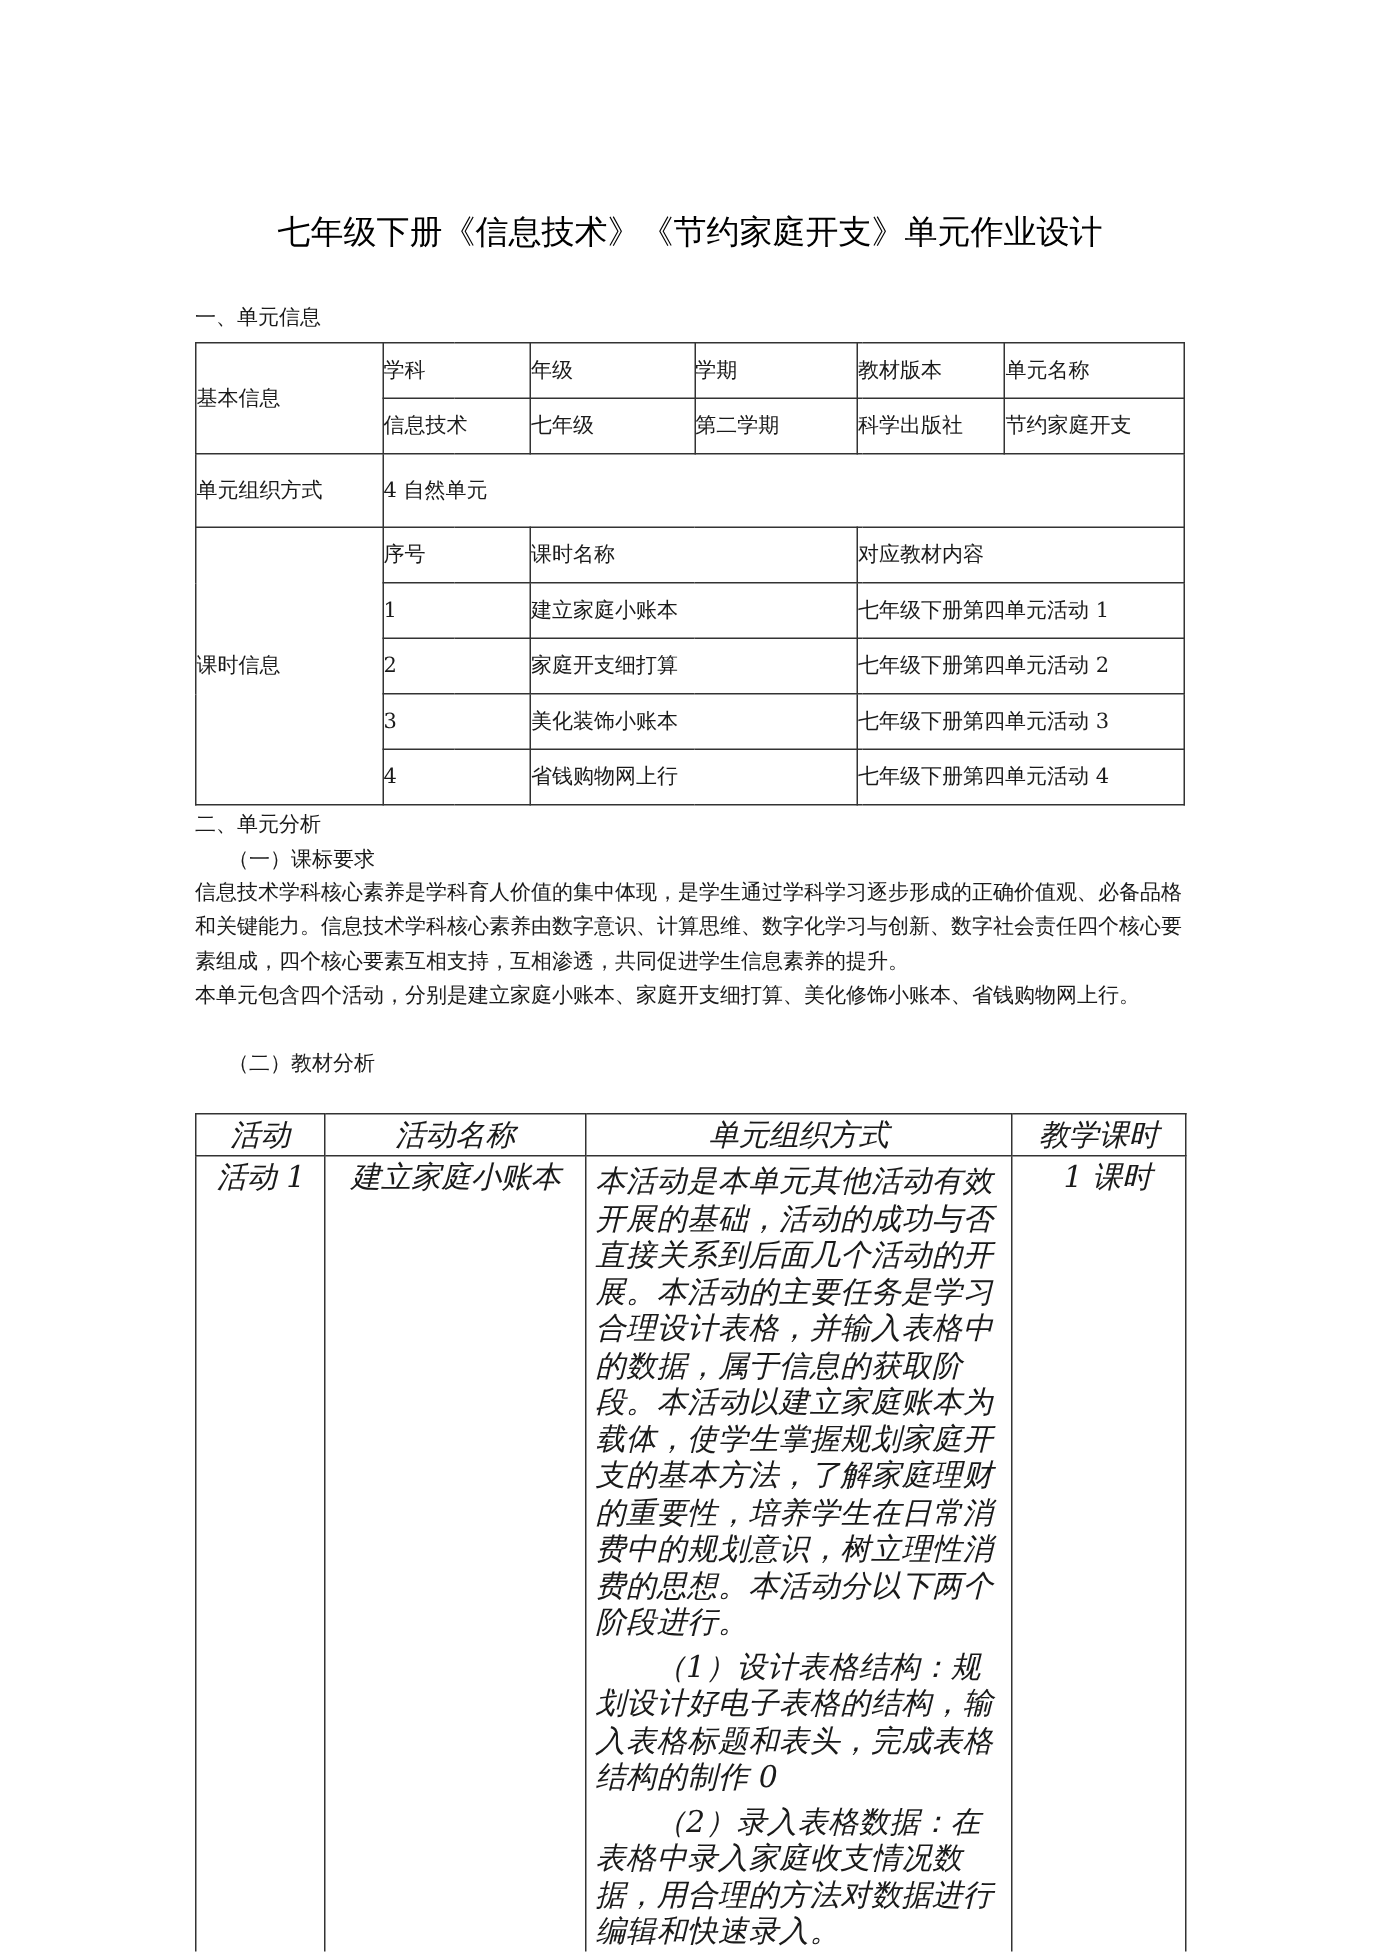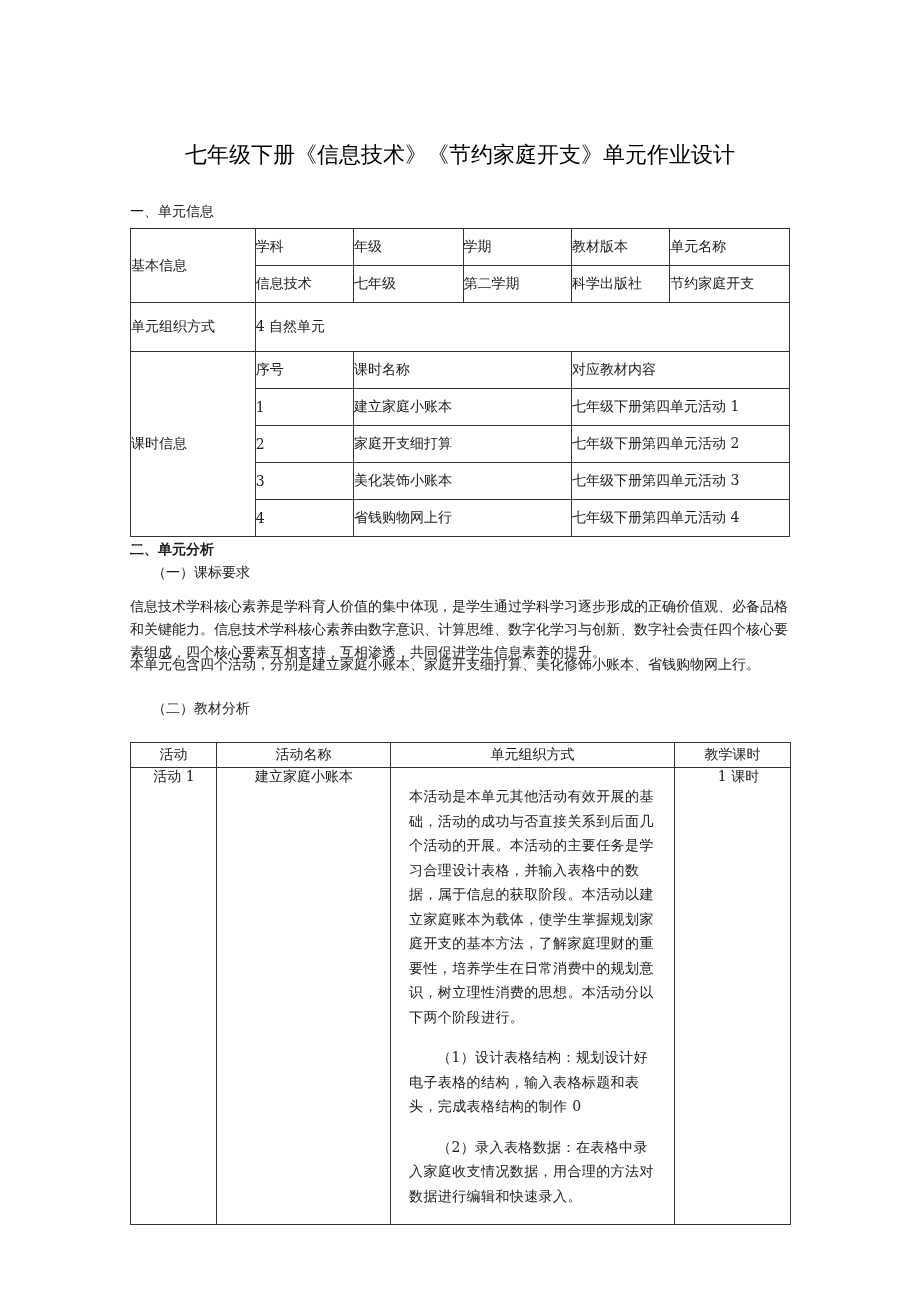--- a/index.html
+++ b/index.html
@@ -13,27 +13,27 @@
     text-align: center; color: #000000; font-size: 22px;
     font-family: "DejaVu Sans", "Liberation Sans", sans-serif; letter-spacing: 0px;
   }
   .sec { position: absolute; left: 130px; font-size: 14px; }
   .sub { position: absolute; left: 152px; font-size: 14px; }
   table { border-collapse: collapse; position: absolute; table-layout: fixed; }
   td { border: 1px solid #333; vertical-align: middle; padding: 0; font-size: 14px; }
   #t1 { left: 130px; top: 228px; width: 660px; }
   #t1 td { height: 36px; }
   #t3 { left: 130px; top: 742px; width: 660px; }
-  #t3 td { vertical-align: top; font-size: 14px; }
+  #t3 td { vertical-align: top; font-size: 20px; font-style: italic; }
   #t3 .hdr td { text-align: center; height: 24px; vertical-align: middle; }
   .para {
     position: absolute; left: 130px; width: 662px; line-height: 23px; font-size: 14px;
   }
   .content { text-align: left; padding: 0 2px; line-height: 24.5px; letter-spacing: 0.4px; }
-  .content p { margin: 16px; }
+  .content p { margin: 4px; }
   .content p.ind { text-indent: 2em; margin-top: 5px; }
   .leftcell { text-align: center; padding-left: 1px !important; }
 </style>
 </head>
 <body>
 
 <div class="title">七年级下册《信息技术》《节约家庭开支》单元作业设计</div>
 
 <div class="sec" style="top:203px;">一、单元信息</div>
 
@@ -91,23 +91,23 @@
     <td colspan="3">七年级下册第四单元活动 3</td>
   </tr>
   <tr>
     <td colspan="2">4</td>
     <td colspan="3">省钱购物网上行</td>
     <td colspan="3">七年级下册第四单元活动 4</td>
   </tr>
 </tbody>
   </table>
 
-<div class="sec" style="top:541px;font-weight:bold;">二、单元分析</div>
+<div class="sec" style="top:541px;">二、单元分析</div>
 <div class="sub" style="top:564px;">（一）课标要求</div>
-<div class="para" style="top:596px;font-family:Liberation Mono, monospace;">信息技术学科核心素养是学科育人价值的集中体现，是学生通过学科学习逐步形成的正确价值观、必备品格和关键能力。信息技术学科核心素养由数字意识、计算思维、数字化学习与创新、数字社会责任四个核心要素组成，四个核心要素互相支持，互相渗透，共同促进学生信息素养的提升。</div>
+<div class="para" style="top:584px;">信息技术学科核心素养是学科育人价值的集中体现，是学生通过学科学习逐步形成的正确价值观、必备品格和关键能力。信息技术学科核心素养由数字意识、计算思维、数字化学习与创新、数字社会责任四个核心要素组成，四个核心要素互相支持，互相渗透，共同促进学生信息素养的提升。</div>
 <div class="para" style="top:653px;">本单元包含四个活动，分别是建立家庭小账本、家庭开支细打算、美化修饰小账本、省钱购物网上行。</div>
 <div class="sub" style="top:700px;text-align:center;">（二）教材分析</div>
 
 <table id="t3">
   <colgroup>
     <col style="width:86px">
       <col style="width:174px">
       <col style="width:284px">
       <col style="width:116px">
   </colgroup>

